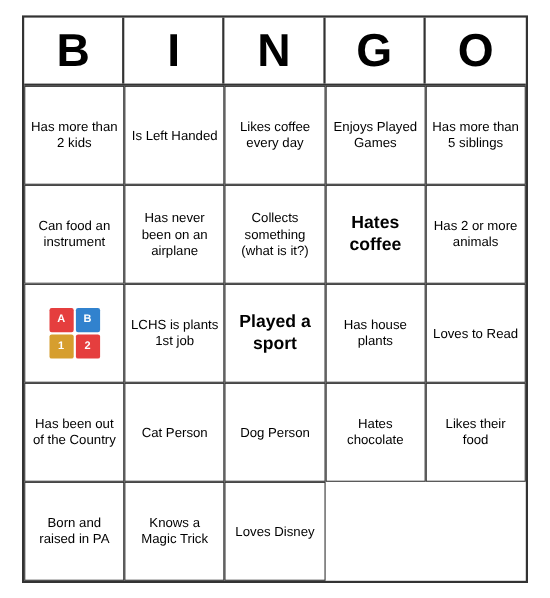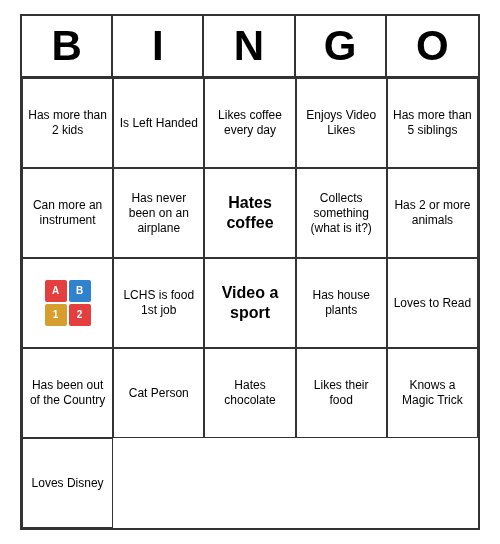--- a/index.html
+++ b/index.html
@@ -111,75 +111,81 @@
   <div class="bingo-cell">
         <span>Has more than 2 kids</span>
       </div>
       <div class="bingo-cell">
         <span>Is Left Handed</span>
       </div>
       <div class="bingo-cell">
         <span>Likes coffee every day</span>
       </div>
       <div class="bingo-cell">
-        <span>Enjoys Video Likes</span>
+        <span>Enjoys Played Games</span>
       </div>
       <div class="bingo-cell">
         <span>Has more than 5 siblings</span>
       </div>
       <div class="bingo-cell">
-        <span>Can more an instrument</span>
+        <span>Can food an instrument</span>
       </div>
       <div class="bingo-cell">
         <span>Has never been on an airplane</span>
       </div>
+      <div class="bingo-cell">
+        <span>Collects something (what is it?)</span>
+      </div>
       <div class="bingo-cell large-text">
         <span>Hates coffee</span>
-      </div>
-      <div class="bingo-cell">
-        <span>Collects something (what is it?)</span>
       </div>
       <div class="bingo-cell">
         <span>Has 2 or more animals</span>
       </div>
       <div class="bingo-cell center-cell">
         <div class="toy-blocks">
         <div class="block-row">
           <div class="block block-red">A</div>
           <div class="block block-blue">B</div>
         </div>
         <div class="block-row">
           <div class="block block-yellow">1</div>
           <div class="block block-red">2</div>
         </div>
       </div>
       </div>
       <div class="bingo-cell">
-        <span>LCHS is food 1st job</span>
+        <span>LCHS is plants 1st job</span>
       </div>
       <div class="bingo-cell large-text">
-        <span>Video a sport</span>
+        <span>Played a sport</span>
       </div>
       <div class="bingo-cell">
         <span>Has house plants</span>
       </div>
       <div class="bingo-cell">
         <span>Loves to Read</span>
       </div>
       <div class="bingo-cell">
         <span>Has been out of the Country</span>
       </div>
       <div class="bingo-cell">
         <span>Cat Person</span>
       </div>
       <div class="bingo-cell">
+        <span>Dog Person</span>
+      </div>
+      <div class="bingo-cell">
         <span>Hates chocolate</span>
       </div>
       <div class="bingo-cell">
         <span>Likes their food</span>
+      </div>
+      <div class="bingo-cell">
+        <span>Born and raised in PA</span>
       </div>
       <div class="bingo-cell">
         <span>Knows a Magic Trick</span>
       </div>
       <div class="bingo-cell">
         <span>Loves Disney</span>
       </div>
     </div>
 </div>
 

